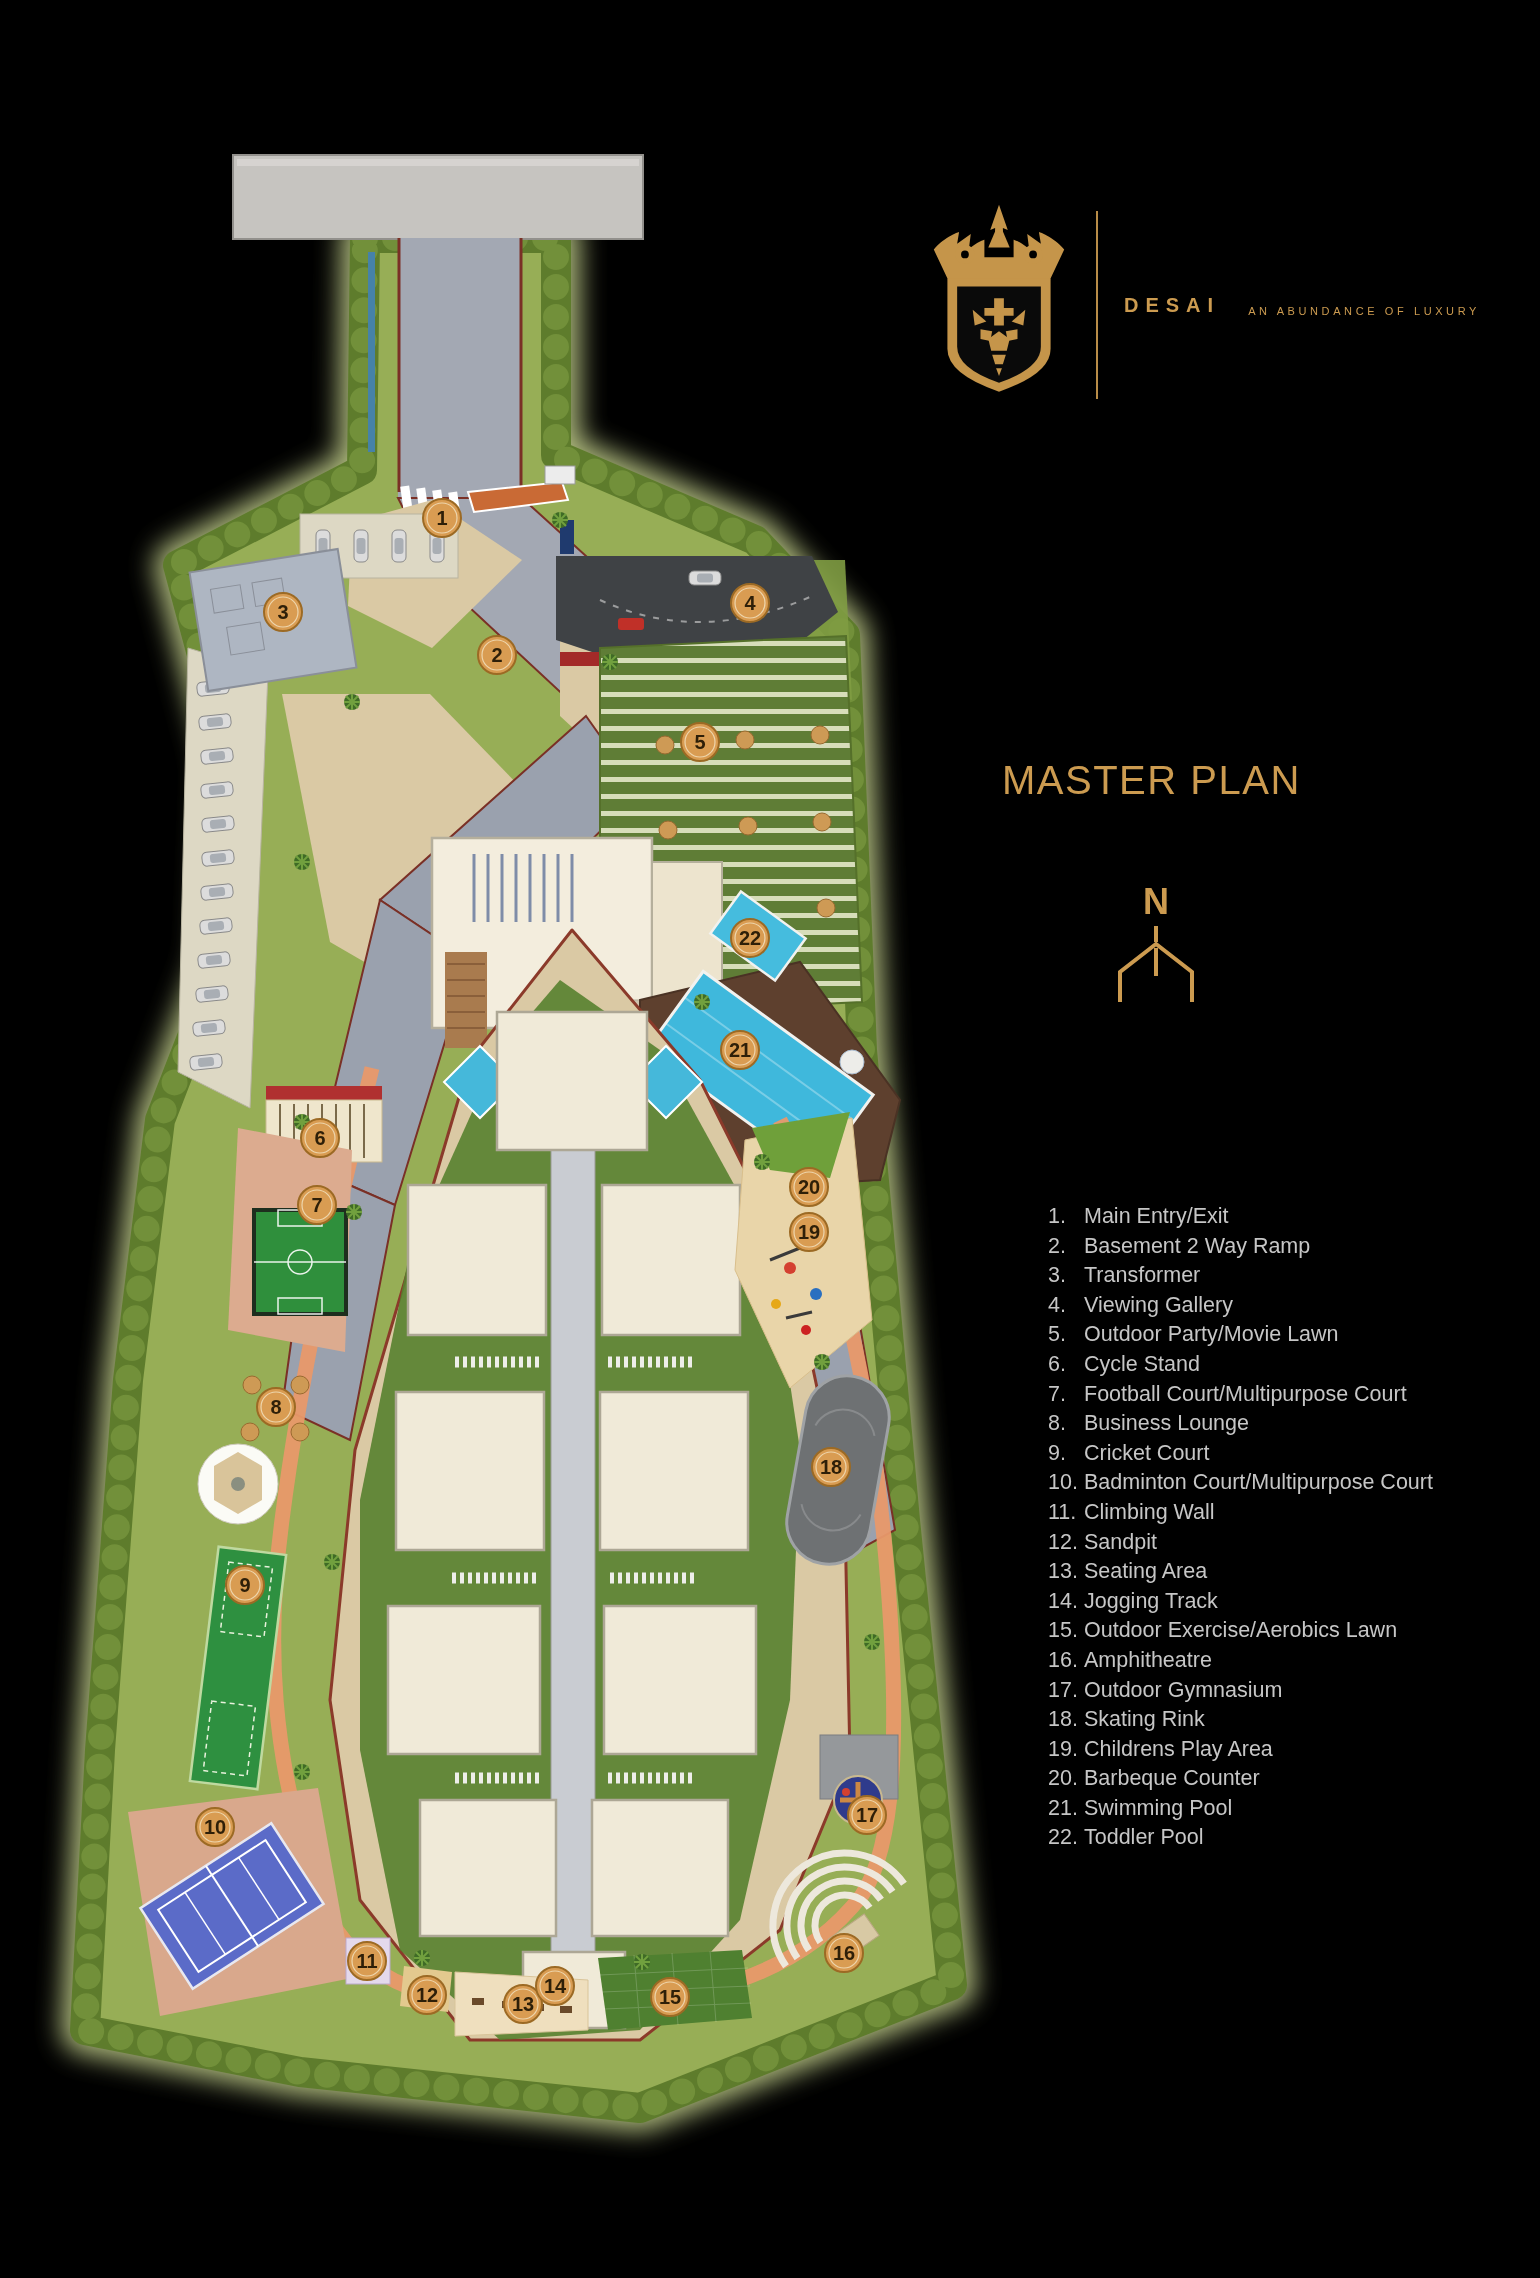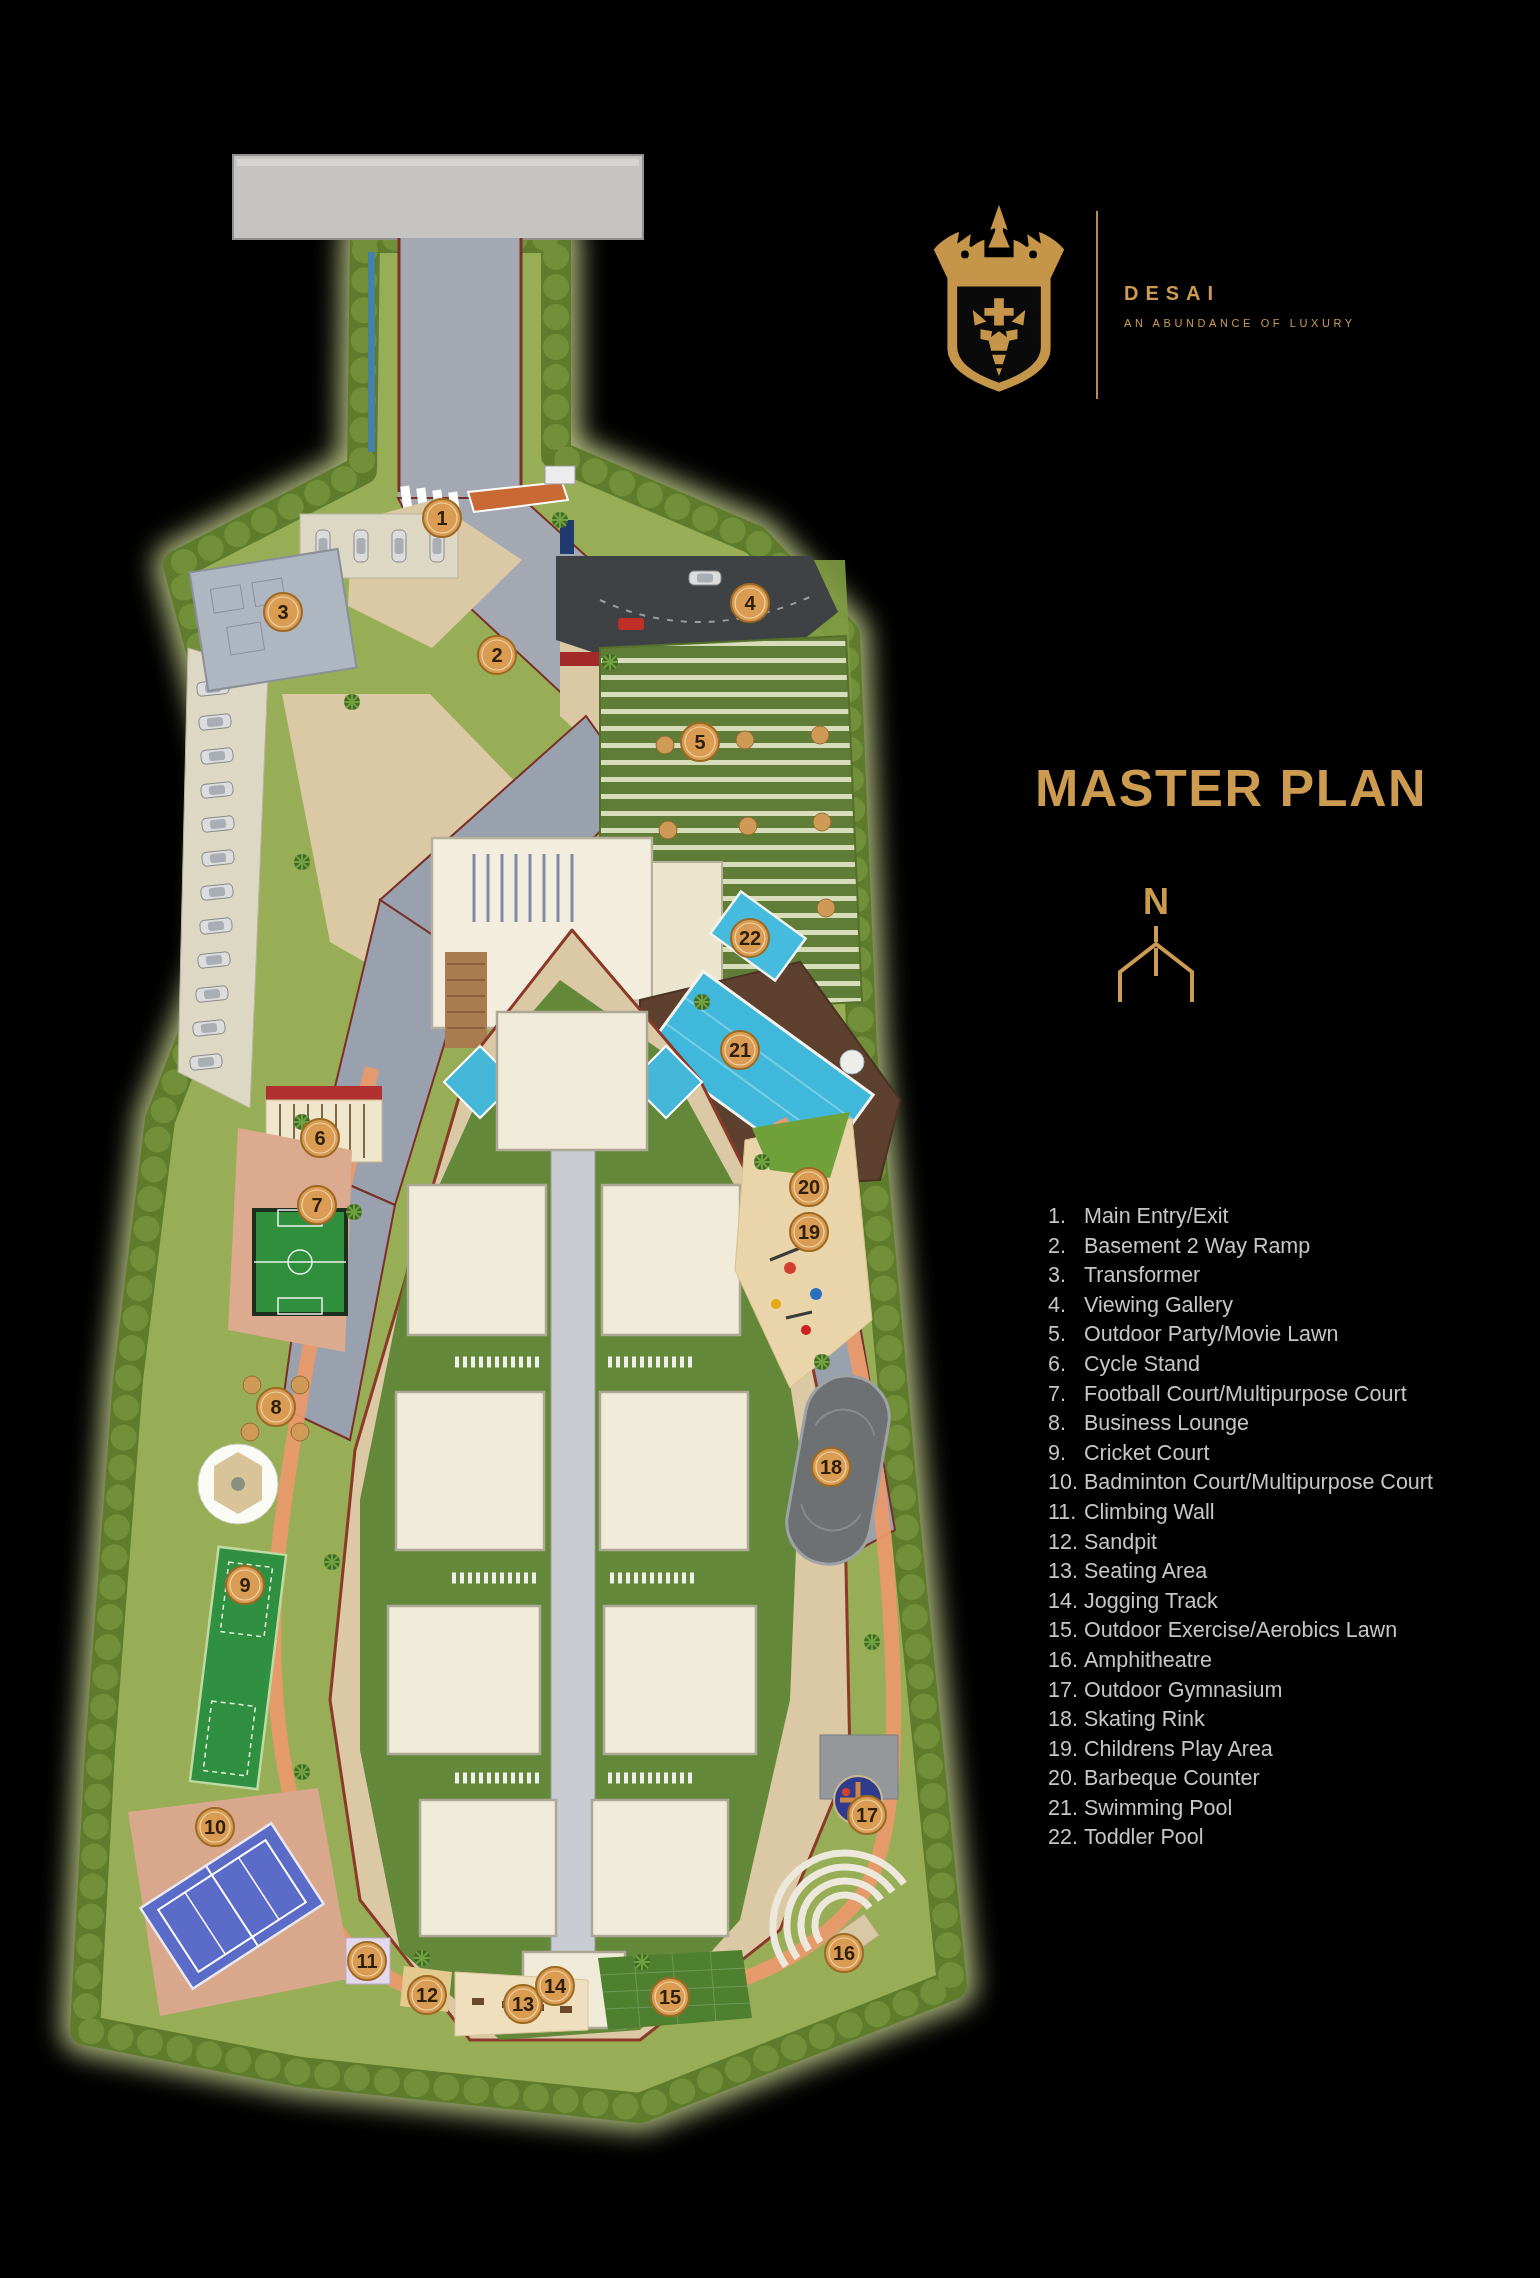--- a/index.html
+++ b/index.html
@@ -6,28 +6,28 @@
   body{width:1540px;height:2278px;position:relative;overflow:hidden;
        font-family:"Liberation Sans",sans-serif;}
   :root{
     --gold:#CC9B50; --legend-text:#C6C6C6;
   }
   .map-layer{position:absolute;left:0;top:0;width:1540px;height:2278px;}
   
   .brand{position:absolute;left:926px;top:192px;display:flex;align-items:center;}
   .brand-crest{width:146px;height:226px;flex:0 0 auto;}
   .brand-divider{width:2px;height:188px;background:var(--gold);margin:0 26px 0 24px;opacity:.9;}
-  .brand-text{display:flex;flex-direction:column;align-items:flex-start;width:318px;}
+  .brand-text{display:flex;align-items:flex-end;width:318px;gap:28px;}
   .brand-top{color:var(--gold);font-size:20px;font-weight:bold;letter-spacing:7px;}
   .brand-main{font-family:"Liberation Serif",serif;color:var(--gold);font-size:60px;
               letter-spacing:11px;margin:8px 0 0 11px;font-weight:normal;white-space:nowrap;}
   .brand-tag{color:var(--gold);font-size:11px;letter-spacing:3.6px;margin-top:12px;white-space:nowrap;}
   
   .master-plan{position:absolute;left:1002px;top:758px;color:var(--gold);
-               font-size:52px;font-weight:bold;letter-spacing:1.5px;white-space:nowrap;margin-left:33px;}
+               font-size:40px;font-weight:normal;letter-spacing:1.5px;white-space:nowrap;}
   
   .compass{position:absolute;left:1106px;top:884px;width:100px;text-align:center;color:var(--gold);}
   .compass-n{font-size:36px;font-weight:bold;line-height:36px;}
   .compass svg{display:block;margin:4px auto 0;}
   
   .legend{position:absolute;left:1046px;top:1178px;width:470px;}
   .legend-title{color:var(--gold);font-size:46px;font-weight:bold;letter-spacing:1px;}
   .legend-list{list-style:none;margin:24px 0 0 2px;padding:0;color:var(--legend-text);
                font-size:21.5px;line-height:29.6px;}
   .legend-list li{display:flex;}

